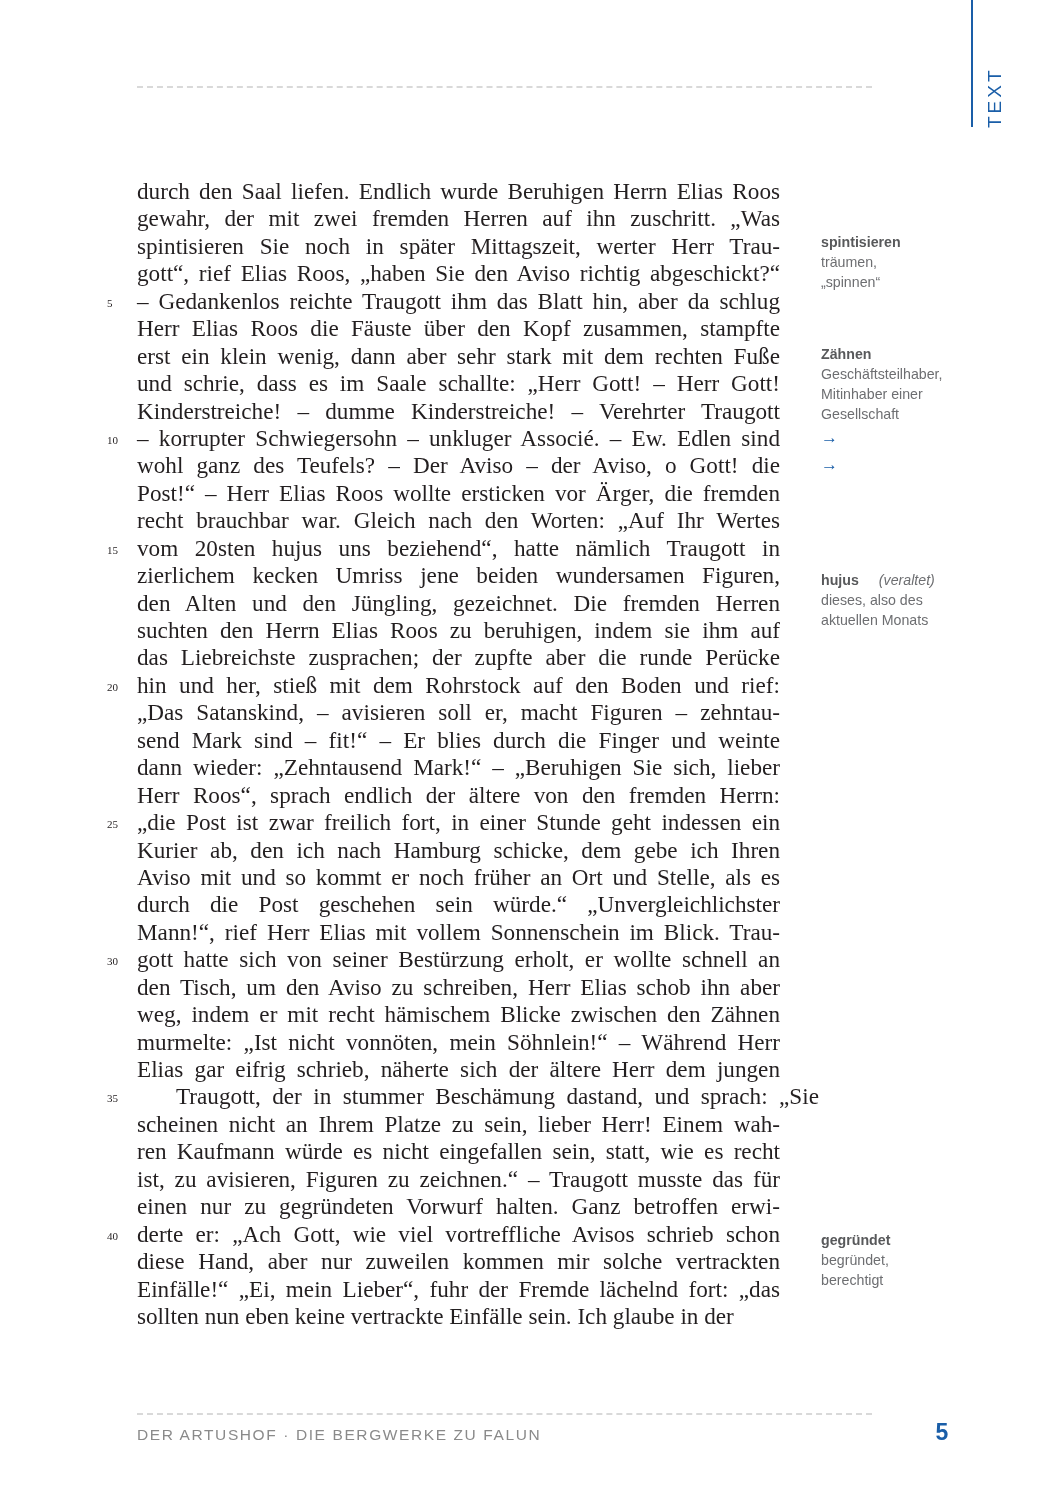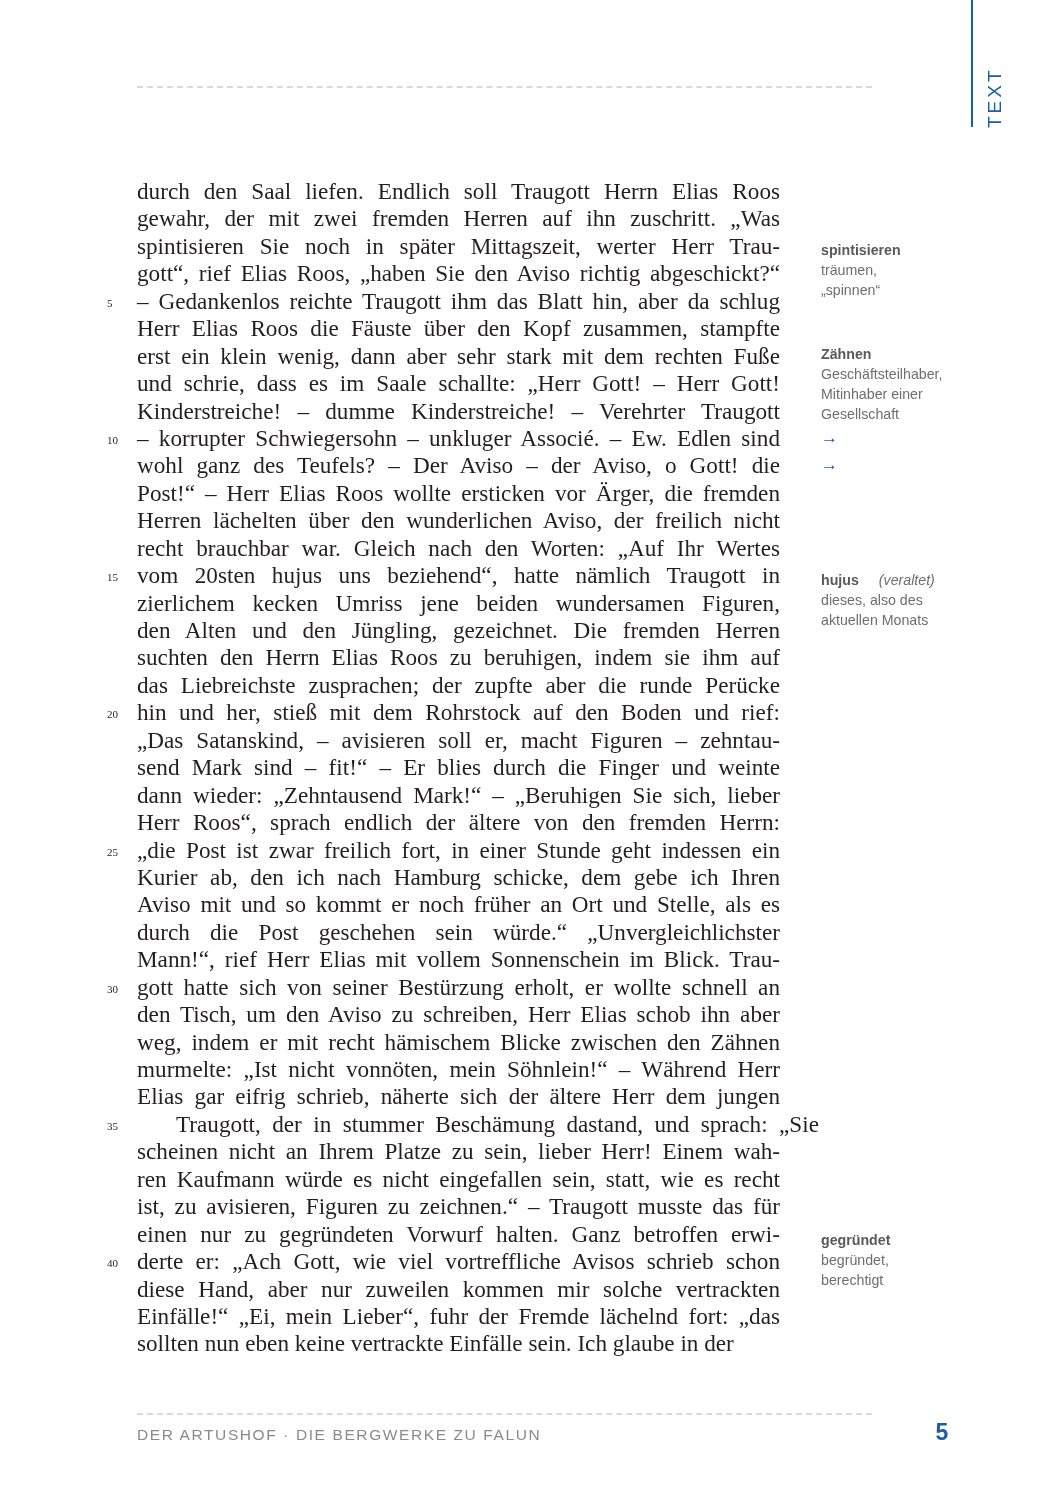--- a/index.html
+++ b/index.html
@@ -124,33 +124,32 @@
   </style>
 </head>
 <body>
 
 <div class="tab-line"></div>
 <div class="tab-label">TEXT</div>
 
 <div class="dash-rule dash-top"></div>
 
 <div class="body-text" id="body-text">
-    <div class="line"><span class="line-number"></span><span style="display: inline-block; width: 643px; text-align: justify; text-align-last: justify; white-space: normal; height: 27.45px; overflow: visible;">durch den Saal liefen. Endlich soll Traugott Herrn Elias Roos</span></div>
+    <div class="line"><span class="line-number"></span><span style="display: inline-block; width: 643px; text-align: justify; text-align-last: justify; white-space: normal; height: 27.45px; overflow: visible;">durch den Saal liefen. Endlich wurde Beruhigen Herrn Elias Roos</span></div>
     <div class="line"><span class="line-number"></span><span style="display: inline-block; width: 643px; text-align: justify; text-align-last: justify; white-space: normal; height: 27.45px; overflow: visible;">gewahr, der mit zwei fremden Herren auf ihn zuschritt. „Was</span></div>
     <div class="line"><span class="line-number"></span><span style="display: inline-block; width: 643px; text-align: justify; text-align-last: justify; white-space: normal; height: 27.45px; overflow: visible;">spintisieren Sie noch in später Mittagszeit, werter Herr Trau-</span></div>
     <div class="line"><span class="line-number"></span><span style="display: inline-block; width: 643px; text-align: justify; text-align-last: justify; white-space: normal; height: 27.45px; overflow: visible;">gott“, rief Elias Roos, „haben Sie den Aviso richtig abgeschickt?“</span></div>
     <div class="line"><span class="line-number">5</span><span style="display: inline-block; width: 643px; text-align: justify; text-align-last: justify; white-space: normal; height: 27.45px; overflow: visible;">– Gedankenlos reichte Traugott ihm das Blatt hin, aber da schlug</span></div>
     <div class="line"><span class="line-number"></span><span style="display: inline-block; width: 643px; text-align: justify; text-align-last: justify; white-space: normal; height: 27.45px; overflow: visible;">Herr Elias Roos die Fäuste über den Kopf zusammen, stampfte</span></div>
     <div class="line"><span class="line-number"></span><span style="display: inline-block; width: 643px; text-align: justify; text-align-last: justify; white-space: normal; height: 27.45px; overflow: visible;">erst ein klein wenig, dann aber sehr stark mit dem rechten Fuße</span></div>
     <div class="line"><span class="line-number"></span><span style="display: inline-block; width: 643px; text-align: justify; text-align-last: justify; white-space: normal; height: 27.45px; overflow: visible;">und schrie, dass es im Saale schallte: „Herr Gott! – Herr Gott!</span></div>
     <div class="line"><span class="line-number"></span><span style="display: inline-block; width: 643px; text-align: justify; text-align-last: justify; white-space: normal; height: 27.45px; overflow: visible;">Kinderstreiche! – dumme Kinderstreiche! – Verehrter Traugott</span></div>
     <div class="line"><span class="line-number">10</span><span style="display: inline-block; width: 643px; text-align: justify; text-align-last: justify; white-space: normal; height: 27.45px; overflow: visible;">– korrupter Schwiegersohn – unkluger Associé. – Ew. Edlen sind</span></div>
     <div class="line"><span class="line-number"></span><span style="display: inline-block; width: 643px; text-align: justify; text-align-last: justify; white-space: normal; height: 27.45px; overflow: visible;">wohl ganz des Teufels? – Der Aviso – der Aviso, o Gott! die</span></div>
     <div class="line"><span class="line-number"></span><span style="display: inline-block; width: 643px; text-align: justify; text-align-last: justify; white-space: normal; height: 27.45px; overflow: visible;">Post!“ – Herr Elias Roos wollte ersticken vor Ärger, die fremden</span></div>
-    <div class="line"><span class="line-number"></span><span style="display: inline-block; width: 643px; text-align: justify; text-align-last: justify; white-space: normal; height: 27.45px; overflow: visible;">Herren lächelten über den wunderlichen Aviso, der freilich nicht</span></div>
     <div class="line"><span class="line-number"></span><span style="display: inline-block; width: 643px; text-align: justify; text-align-last: justify; white-space: normal; height: 27.45px; overflow: visible;">recht brauchbar war. Gleich nach den Worten: „Auf Ihr Wertes</span></div>
     <div class="line"><span class="line-number">15</span><span style="display: inline-block; width: 643px; text-align: justify; text-align-last: justify; white-space: normal; height: 27.45px; overflow: visible;">vom 20sten hujus uns beziehend“, hatte nämlich Traugott in</span></div>
     <div class="line"><span class="line-number"></span><span style="display: inline-block; width: 643px; text-align: justify; text-align-last: justify; white-space: normal; height: 27.45px; overflow: visible;">zierlichem kecken Umriss jene beiden wundersamen Figuren,</span></div>
     <div class="line"><span class="line-number"></span><span style="display: inline-block; width: 643px; text-align: justify; text-align-last: justify; white-space: normal; height: 27.45px; overflow: visible;">den Alten und den Jüngling, gezeichnet. Die fremden Herren</span></div>
     <div class="line"><span class="line-number"></span><span style="display: inline-block; width: 643px; text-align: justify; text-align-last: justify; white-space: normal; height: 27.45px; overflow: visible;">suchten den Herrn Elias Roos zu beruhigen, indem sie ihm auf</span></div>
     <div class="line"><span class="line-number"></span><span style="display: inline-block; width: 643px; text-align: justify; text-align-last: justify; white-space: normal; height: 27.45px; overflow: visible;">das Liebreichste zusprachen; der zupfte aber die runde Perücke</span></div>
     <div class="line"><span class="line-number">20</span><span style="display: inline-block; width: 643px; text-align: justify; text-align-last: justify; white-space: normal; height: 27.45px; overflow: visible;">hin und her, stieß mit dem Rohrstock auf den Boden und rief:</span></div>
     <div class="line"><span class="line-number"></span><span style="display: inline-block; width: 643px; text-align: justify; text-align-last: justify; white-space: normal; height: 27.45px; overflow: visible;">„Das Satanskind, – avisieren soll er, macht Figuren – zehntau-</span></div>
     <div class="line"><span class="line-number"></span><span style="display: inline-block; width: 643px; text-align: justify; text-align-last: justify; white-space: normal; height: 27.45px; overflow: visible;">send Mark sind – fit!“ – Er blies durch die Finger und weinte</span></div>
     <div class="line"><span class="line-number"></span><span style="display: inline-block; width: 643px; text-align: justify; text-align-last: justify; white-space: normal; height: 27.45px; overflow: visible;">dann wieder: „Zehntausend Mark!“ – „Beruhigen Sie sich, lieber</span></div>
@@ -169,21 +168,21 @@
     <div class="line"><span class="line-number"></span><span style="display: inline-block; width: 643px; text-align: justify; text-align-last: justify; white-space: normal; height: 27.45px; overflow: visible;">scheinen nicht an Ihrem Platze zu sein, lieber Herr! Einem wah-</span></div>
     <div class="line"><span class="line-number"></span><span style="display: inline-block; width: 643px; text-align: justify; text-align-last: justify; white-space: normal; height: 27.45px; overflow: visible;">ren Kaufmann würde es nicht eingefallen sein, statt, wie es recht</span></div>
     <div class="line"><span class="line-number"></span><span style="display: inline-block; width: 643px; text-align: justify; text-align-last: justify; white-space: normal; height: 27.45px; overflow: visible;">ist, zu avisieren, Figuren zu zeichnen.“ – Traugott musste das für</span></div>
     <div class="line"><span class="line-number"></span><span style="display: inline-block; width: 643px; text-align: justify; text-align-last: justify; white-space: normal; height: 27.45px; overflow: visible;">einen nur zu gegründeten Vorwurf halten. Ganz betroffen erwi-</span></div>
     <div class="line"><span class="line-number">40</span><span style="display: inline-block; width: 643px; text-align: justify; text-align-last: justify; white-space: normal; height: 27.45px; overflow: visible;">derte er: „Ach Gott, wie viel vortreffliche Avisos schrieb schon</span></div>
     <div class="line"><span class="line-number"></span><span style="display: inline-block; width: 643px; text-align: justify; text-align-last: justify; white-space: normal; height: 27.45px; overflow: visible;">diese Hand, aber nur zuweilen kommen mir solche vertrackten</span></div>
     <div class="line"><span class="line-number"></span><span style="display: inline-block; width: 643px; text-align: justify; text-align-last: justify; white-space: normal; height: 27.45px; overflow: visible;">Einfälle!“ „Ei, mein Lieber“, fuhr der Fremde lächelnd fort: „das</span></div>
     <div class="line last"><span class="line-number"></span><span>sollten nun eben keine vertrackte Einfälle sein. Ich glaube in der</span></div>
   </div>
 
-<div class="gloss" style="top:240px;">
+<div class="gloss" style="top:232px;">
   <div class="term">spintisieren</div>
   <div>träumen,</div>
   <div>„spinnen“</div>
 </div>
 
 <div class="gloss" style="top:344px;">
   <div class="term">Zähnen</div>
   <div>Geschäftsteilhaber,</div>
   <div>Mitinhaber einer</div>
   <div>Gesellschaft</div>

